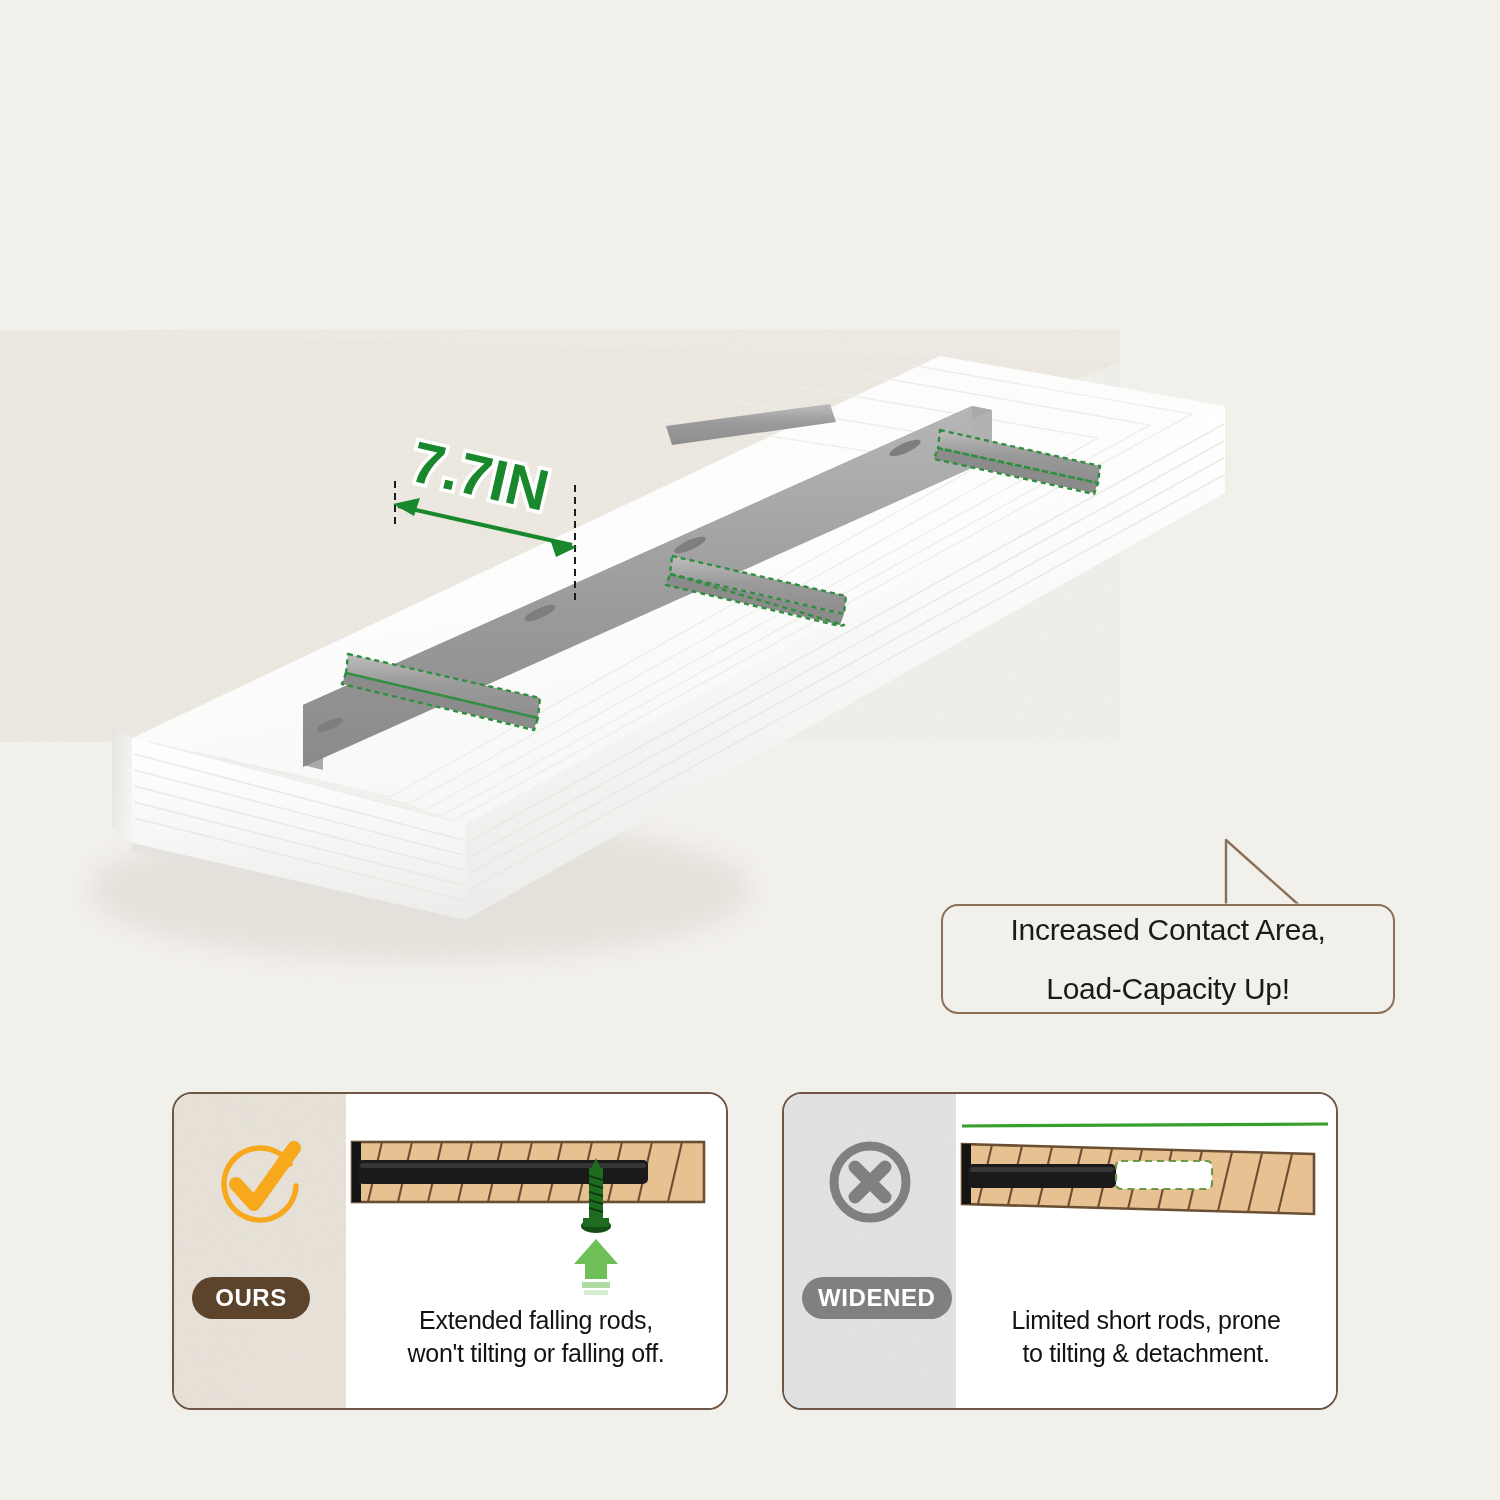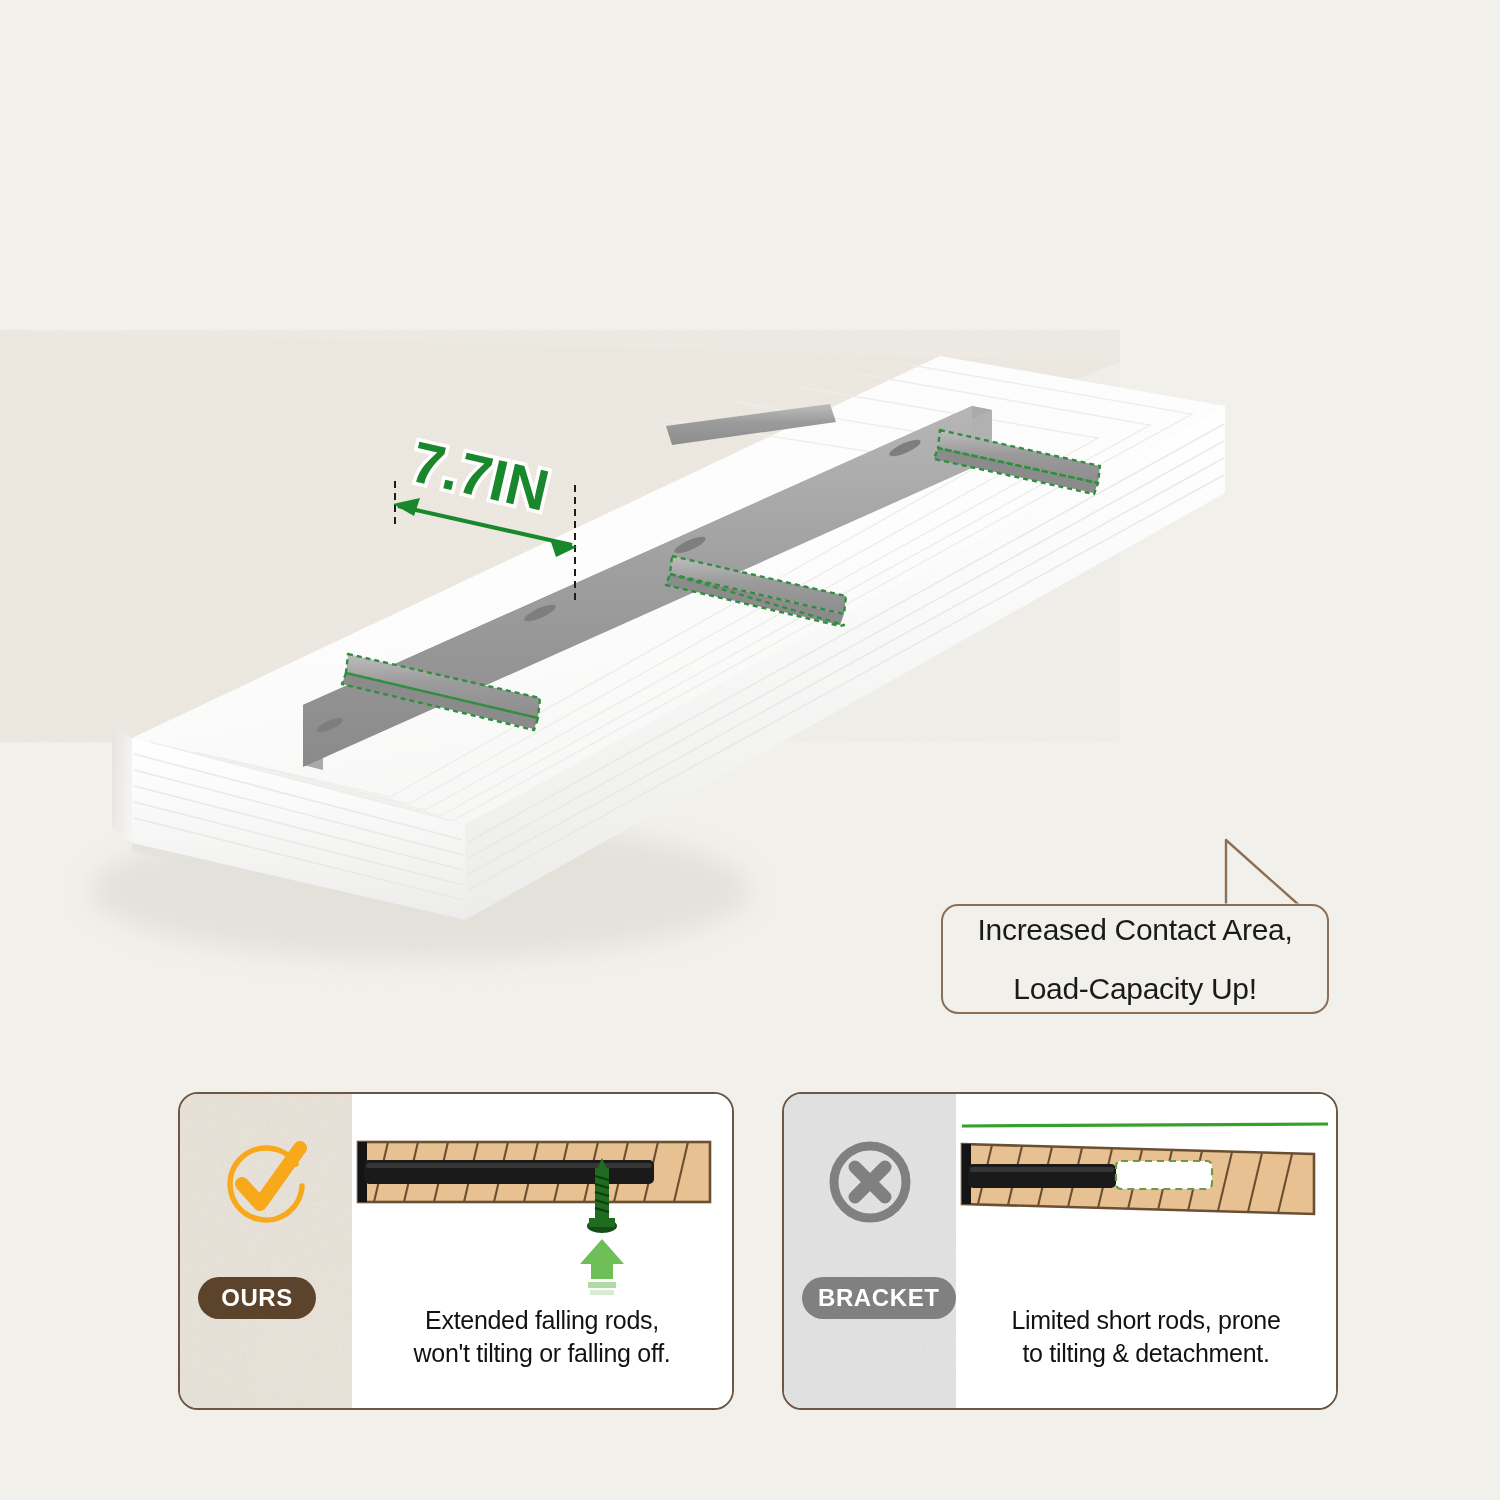--- a/index.html
+++ b/index.html
@@ -33,21 +33,21 @@
   }
 
   
   .hero{position:absolute;left:0;top:330px;width:1500px;height:730px;}
   .hero svg{display:block;}
 
   
   .bubble{
     position:absolute;
     left:941px;top:904px;
-    width:388px;height:110px;
+    width:454px;height:110px;
     border:2px solid #8a7059;
     border-radius:17px;
     background:#f2f0eb;
     display:flex;flex-direction:column;
     align-items:center;justify-content:center;
     box-sizing:border-box;
     gap:20px;
   }
   .bubble-line{
     font-size:30px;
@@ -61,21 +61,21 @@
   
   .panels{position:absolute;left:0;top:1092px;width:1500px;height:330px;}
   .panel{
     position:absolute;top:0;width:556px;height:318px;
     border:2px solid #6d5744;
     border-radius:20px;
     overflow:hidden;
     box-sizing:border-box;
     background:#ffffff;
   }
-  .panel.ours{left:178px;}
+  .panel.ours{left:172px;}
   .panel.others{left:782px;}
 
   .panel-left{
     position:absolute;left:0;top:0;width:172px;height:100%;
   }
   .panel-left.cream{
     background:#eae4da;
   }
   .panel-left.gray{
     background:#e4e4e4;
@@ -347,21 +347,21 @@
             </filter>
           <rect width="172" height="318" filter="url(#tx2)"></rect>
         </svg>
 
         <svg class="mark" viewBox="0 0 96 96">
           <circle cx="48" cy="48" r="36" fill="none" stroke="#808080" stroke-width="9"></circle>
           <path d="M33 33 L63 63 M63 33 L33 63" stroke="#808080" stroke-width="13" stroke-linecap="round"></path>
         </svg>
 
         <div class="badge gray">
-          <span>BRACKET</span>
+          <span>WIDENED</span>
         </div>
       </div>
 
       <div class="panel-right">
         <svg class="diagram" viewBox="0 0 382 200">
 
           <line x1="6" y1="28" x2="372" y2="26" stroke="#36a02a" stroke-width="3.2"></line>
 
           <path d="M6 46 L358 56 L358 116 L6 106 Z" fill="#e7c191" stroke="#6b4f33" stroke-width="2.6"></path>
           <g stroke="#6b4f33" stroke-width="2.1">

